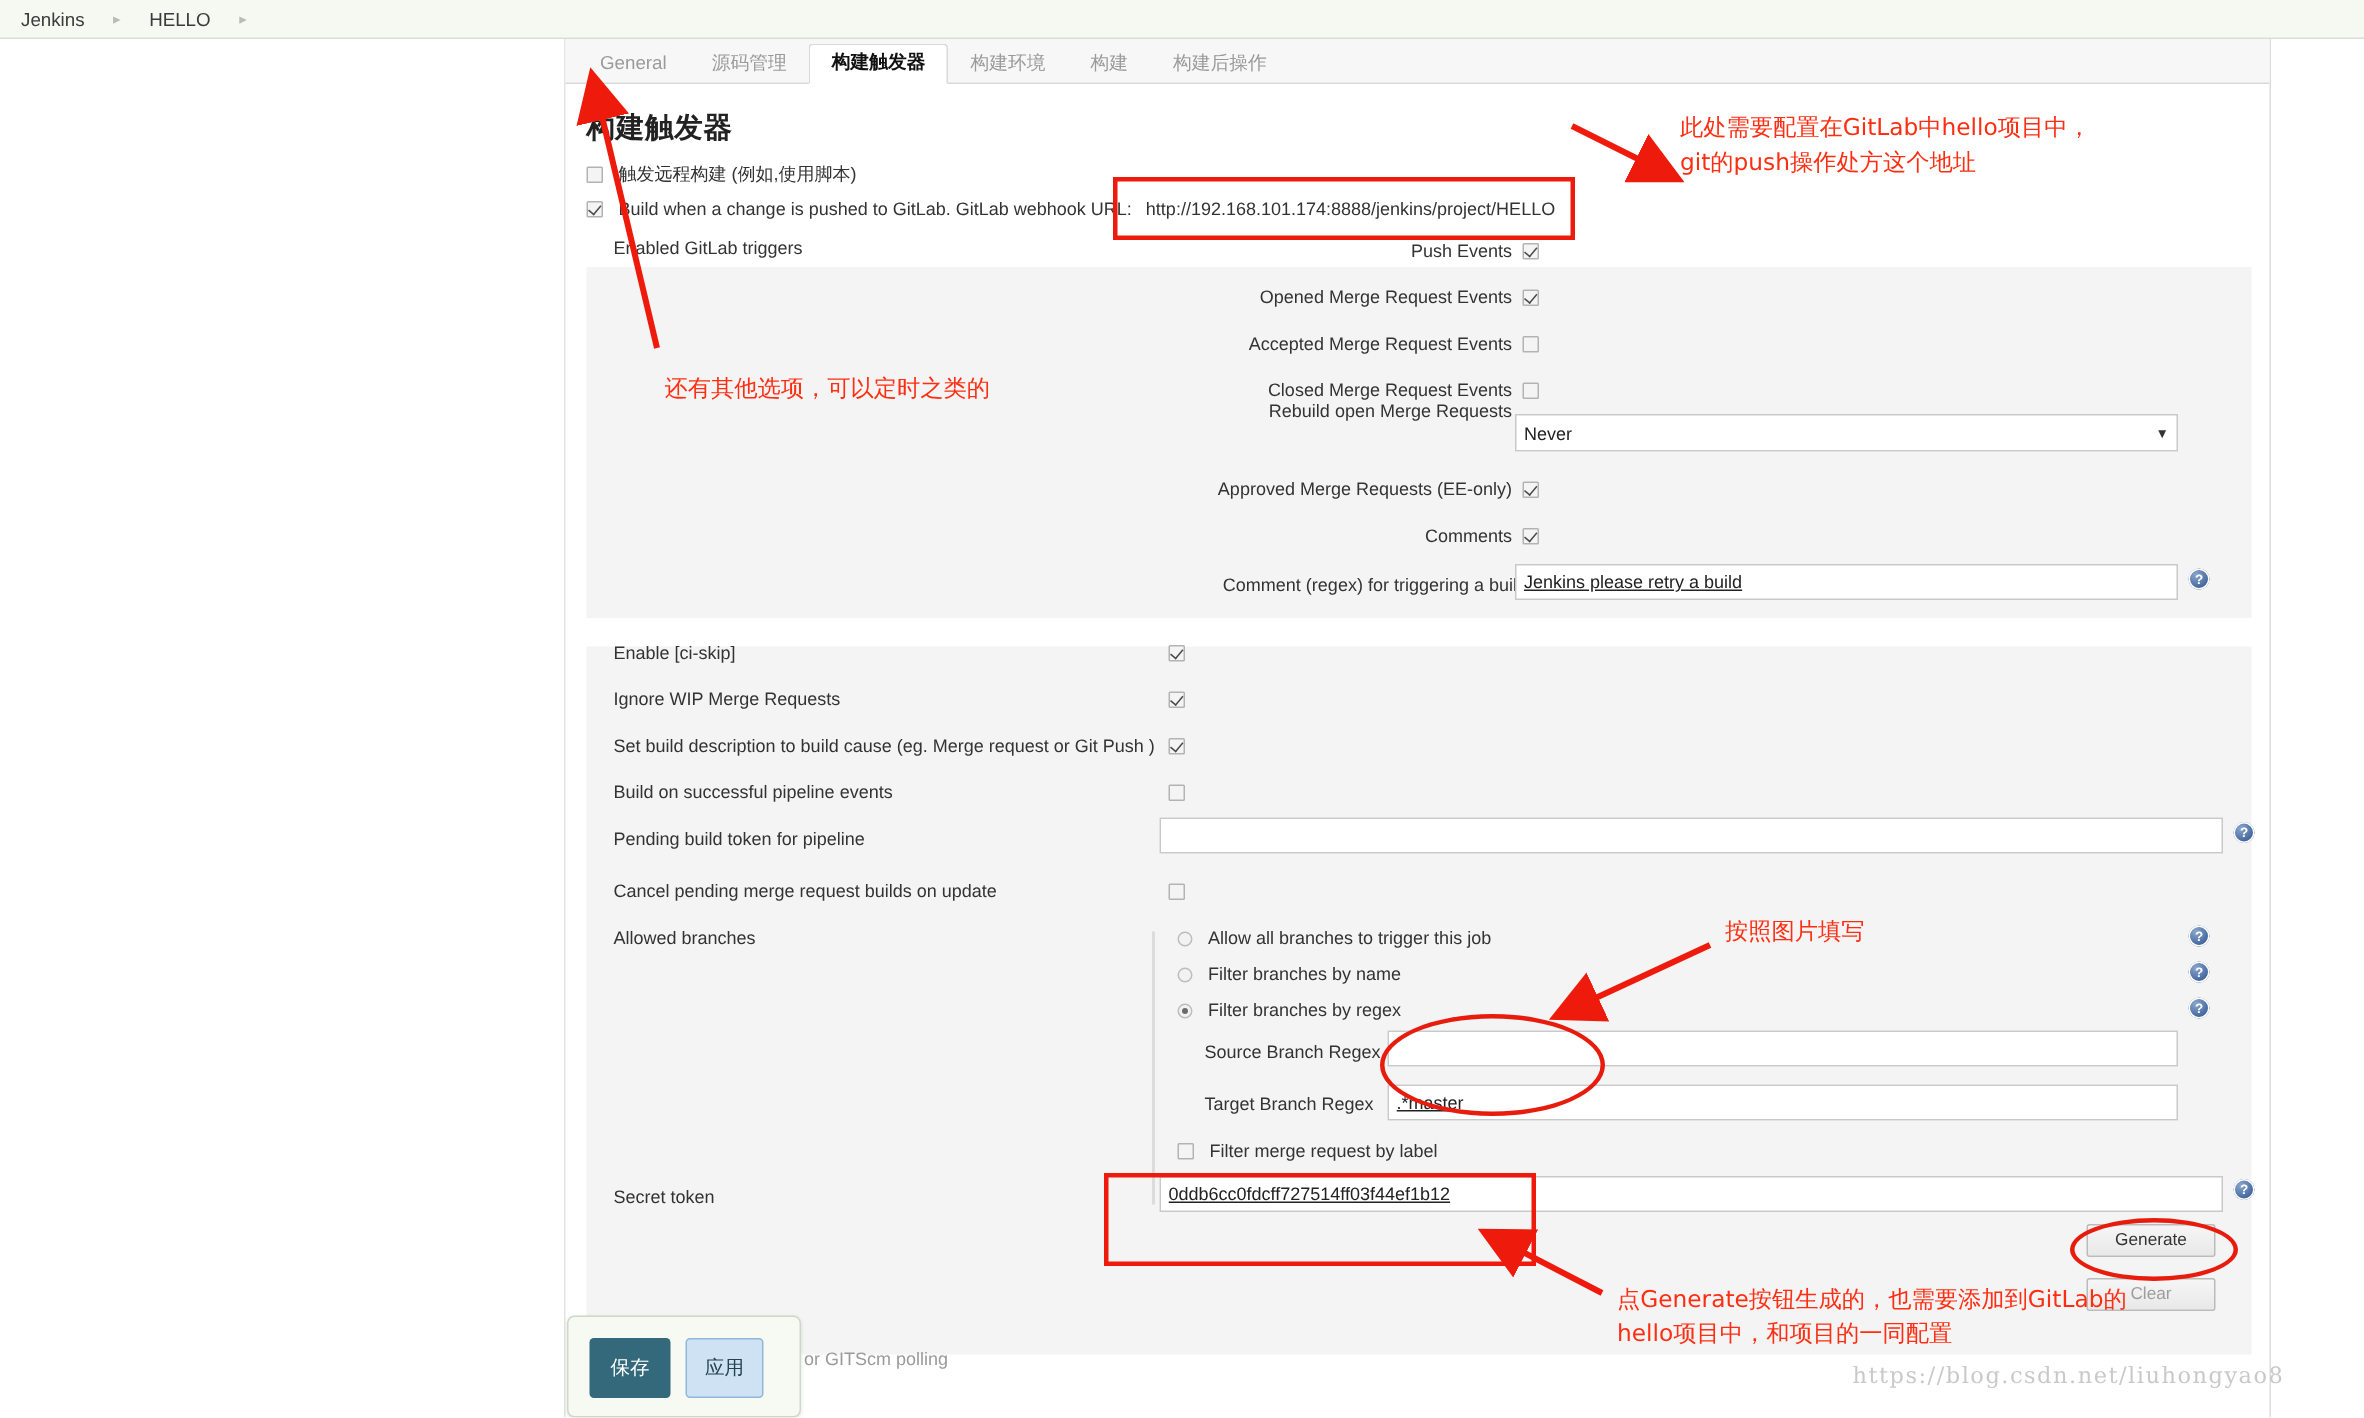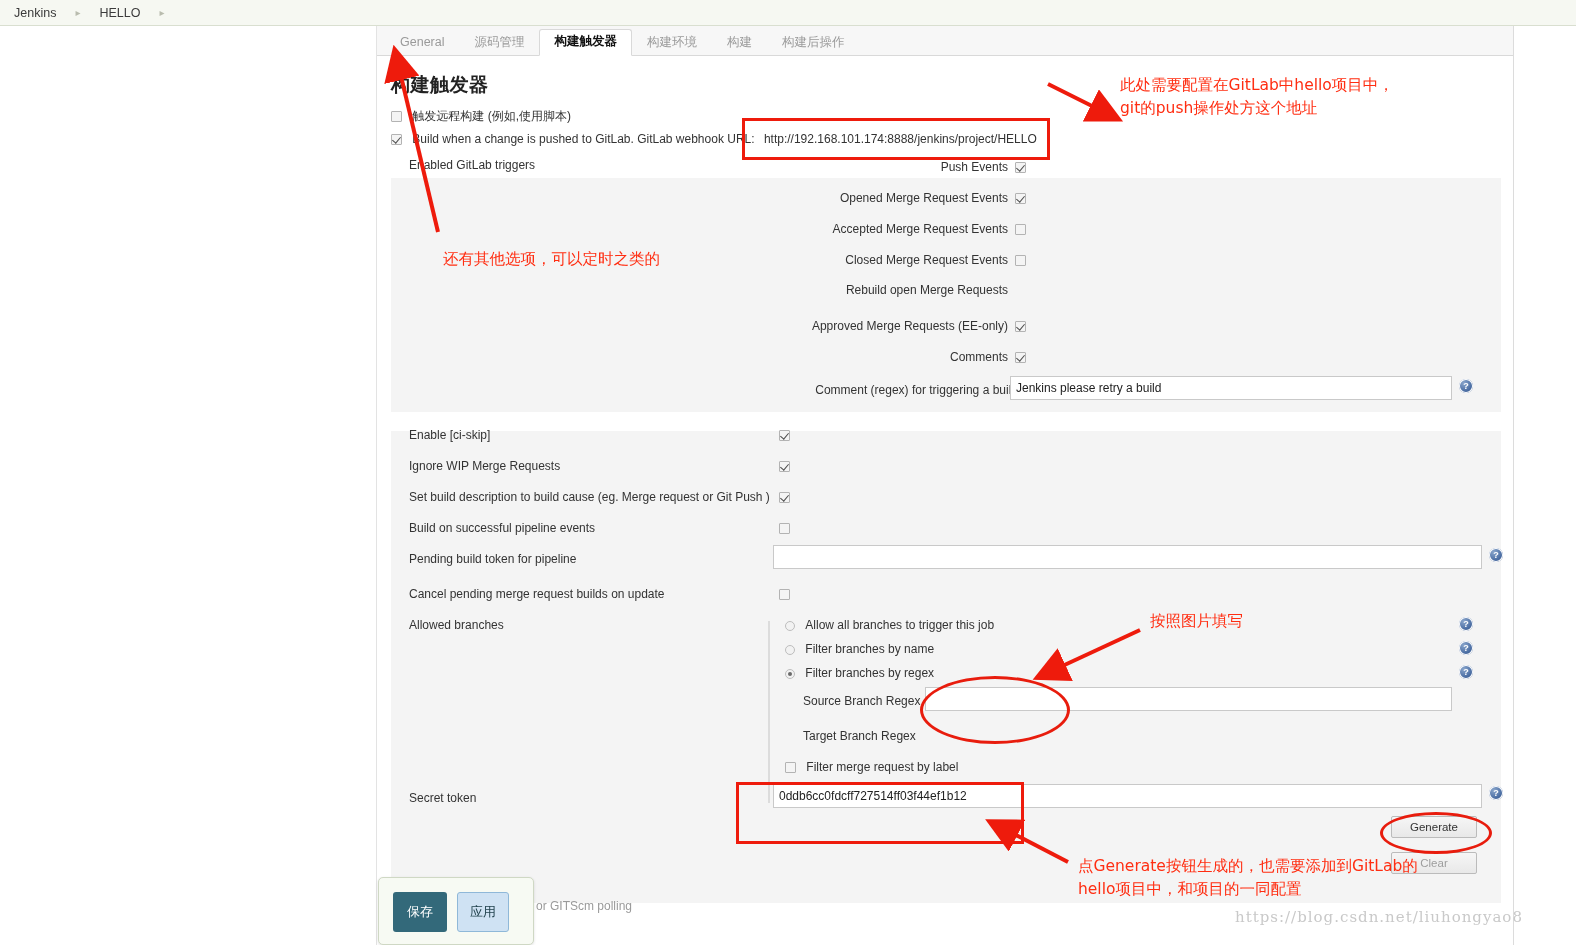--- a/index.html
+++ b/index.html
@@ -120,20 +120,21 @@
 
   .txt {
     border:1px solid #c9c9c9;
     background:#fff;
     height:24px;
     font-size:12px;
     font-family:"Liberation Sans", sans-serif;
     padding:0 5px;
     color:#222;
     outline:none;
+    text-decoration:underline;
   }
 
   .sel {
     border:1px solid #c9c9c9;
     background:#fff;
     height:25px;
     font-size:12px;
     padding:0 5px;
     color:#222;
     display:flex;
@@ -305,22 +306,26 @@
   <div class="row" style="left:421px; top:196px; width:210px; text-align:right;">
     <span class="lbl">Accepted Merge Request Events</span>
   </div>
   <div class="row" style="left:638px; top:196px;"><span class="cb"></span></div>
 
   <div class="row" style="left:421px; top:227px; width:210px; text-align:right;">
     <span class="lbl">Closed Merge Request Events</span>
   </div>
   <div class="row" style="left:638px; top:227px;"><span class="cb"></span></div>
 
-  <div class="row" style="left:421px; top:257px; width:210px; text-align:right;">
+  <div class="row" style="left:421px; top:241px; width:210px; text-align:right;">
     <span class="lbl">Rebuild open Merge Requests</span>
+  </div>
+  <div class="row sel" style="left:633px; top:250px; width:442px;">
+    <span>Never</span>
+    <span class="caret">▼</span>
   </div>
 
   <div class="row" style="left:421px; top:293px; width:210px; text-align:right;">
     <span class="lbl">Approved Merge Requests (EE-only)</span>
   </div>
   <div class="row" style="left:638px; top:293px;"><span class="cb on"></span></div>
 
   <div class="row" style="left:421px; top:324px; width:210px; text-align:right;">
     <span class="lbl">Comments</span>
   </div>
@@ -386,20 +391,21 @@
   <div class="row help" style="left:1082px; top:639px;">?</div>
 
   <div class="row" style="left:426px; top:668px;">
     <span class="lbl">Source Branch Regex</span>
   </div>
   <input class="row txt" style="left: 548px; top: 661px; width: 527px;" value="">
 
   <div class="row" style="left:426px; top:703px;">
     <span class="lbl">Target Branch Regex</span>
   </div>
+  <input class="row txt" style="left: 548px; top: 697px; width: 527px;" value=".*master">
 
   <div class="row" style="left:408px; top:734px;">
     <span class="cb"></span>
     <span class="lbl" style="margin-left:7px;">Filter merge request by label</span>
   </div>
 
   <div class="row" style="left:32px; top:765px;">
     <span class="lbl">Secret token</span>
   </div>
   <input class="row txt" style="left: 396px; top: 758px; width: 709px;" value="0ddb6cc0fdcff727514ff03f44ef1b12">

